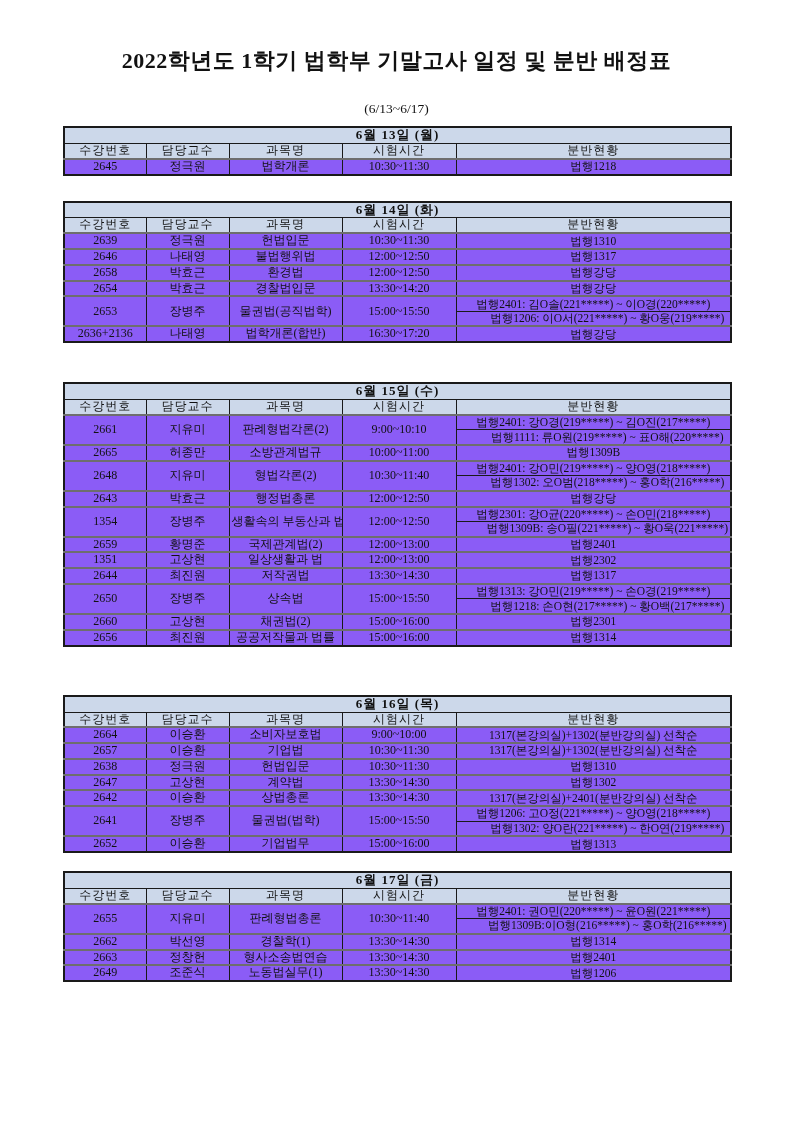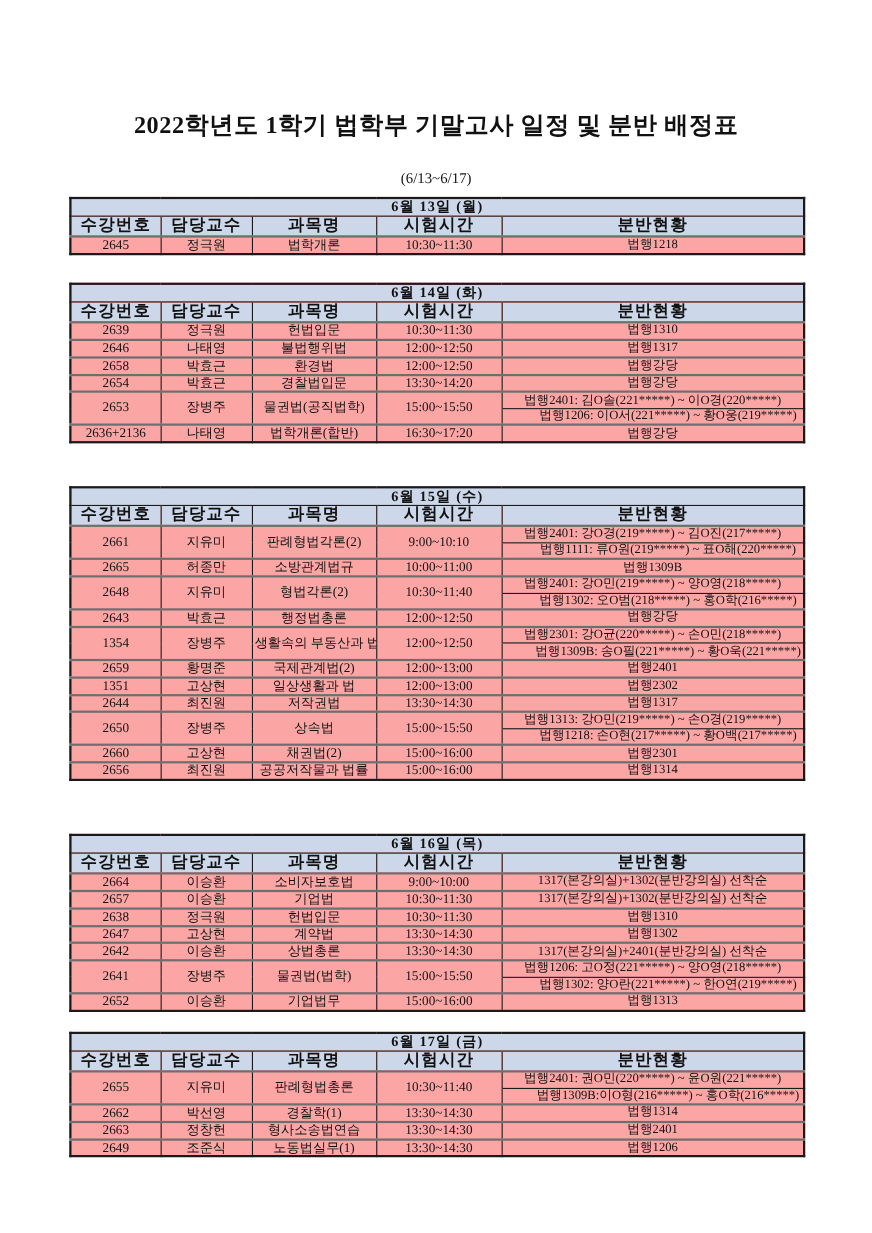--- a/index.html
+++ b/index.html
@@ -13,39 +13,39 @@
   html, body { background: #ffffff; }
   body { font-family: "Liberation Serif", "DejaVu Serif", serif; color: var(--text); }
   .page {
     position: relative;
     width: 793px;
     height: 1121px;
     background: var(--page-bg);
     overflow: hidden;
   }
   .title {
-    padding-top: 99px;
+    padding-top: 46px;
     text-align: center;
     font-size: 22px;
     font-weight: bold;
     letter-spacing: 0.5px;
   }
   .content { width: 667px; margin: 0 auto 0 63px; }
   .subtitle {
     text-align: center;
     font-size: 13.5px;
     margin-top: 25px;
     margin-bottom: 9px;
   }
   table.sched {
     border-collapse: collapse;
     table-layout: fixed;
     width: 667px;
     border: 2px solid var(--border-dark);
-    background: #fca5a5;
+    background: #8b5cf6;
   }
   #tables table:nth-of-type(1) { margin-bottom: 25px; }
   #tables table:nth-of-type(2) { margin-bottom: 39px; }
   #tables table:nth-of-type(3) { margin-bottom: 48px; }
   #tables table:nth-of-type(4) { margin-bottom: 18px; }
   table.sched th, table.sched td {
     border-left: 1px solid var(--border-dark);
     text-align: center;
     vertical-align: middle;
     height: 15px;
@@ -56,22 +56,22 @@
     overflow: hidden;
   }
   table.sched th.day {
     background: var(--header-bg);
     font-weight: bold;
     font-size: 13px;
     letter-spacing: 1px;
   }
   table.sched tr.col-row th {
     background: var(--header-bg);
-    font-weight: bold;
-    font-size: 15px;
+    font-weight: normal;
+    font-size: 12px;
     border-top: 1px solid var(--border-dark);
     letter-spacing: 1px;
   }
   table.sched tbody tr.logical-row { border-top: 2px solid var(--row-sep); }
   table.sched tbody tr.split-row td { border-top: 1px solid var(--border-dark); padding-left: 30px; }
   table.sched td.section { font-size: 11.5px; text-align: center; }
 </style>
 </head>
 <body>
 

